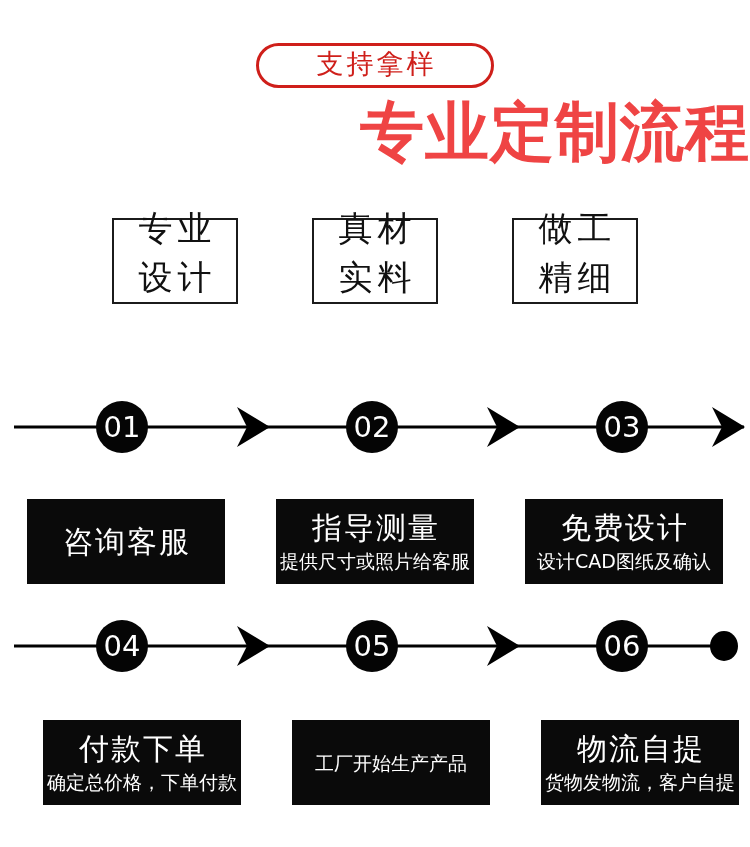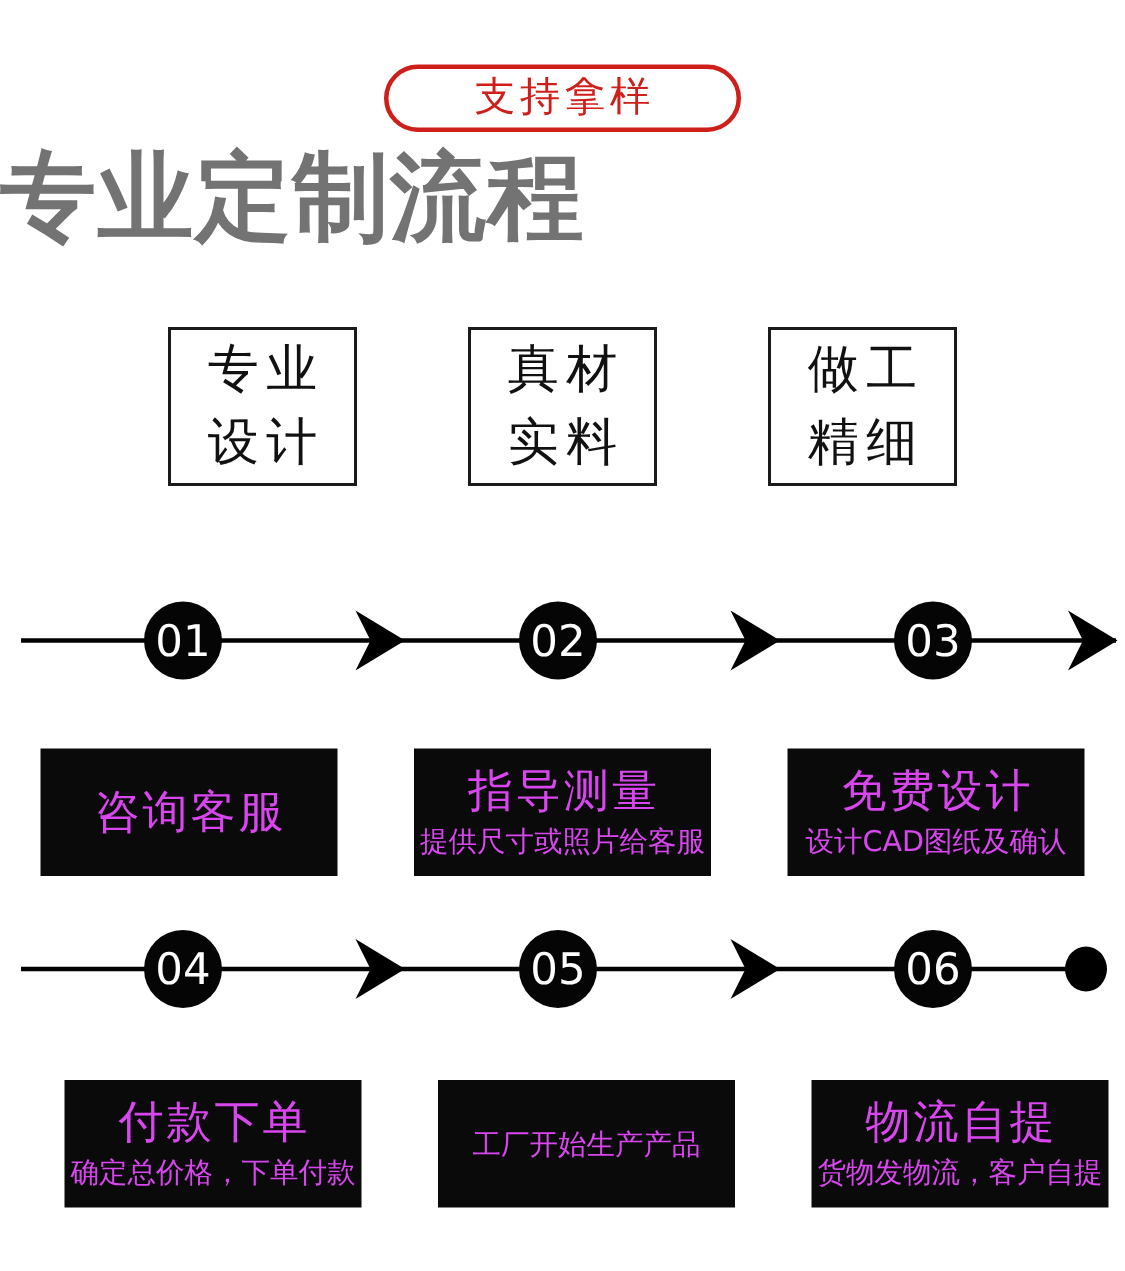--- a/index.html
+++ b/index.html
@@ -28,40 +28,40 @@
     color:var(--red);
     font-size:27px;
     letter-spacing:3px;
     text-indent:3px;
     font-weight:500;
     white-space:nowrap;
   }
   
   .page-title{
     margin-top:8px;
-    text-align:left;
+    text-align:right;
     font-size:64px;
     line-height:72px;
     font-weight:800;
-    color:#737373;
+    color:#ef4444;
     letter-spacing:1px;
     white-space:nowrap;
   }
   
   .features{
     margin-top:50px;
     display:flex;justify-content:center;gap:74px;
     height:122px;
   }
   .feature-box{
     box-sizing:border-box;
-    width:126px;height:106px;
+    width:126px;height:86px;
     border:2px solid #1b1b1b;
     display:flex;flex-direction:column;
-    align-items:center;justify-content:center;
+    align-items:center;justify-content:flex-end;
     background:#fff;
   }
   .feature-line{
     font-size:34px;line-height:49px;
     letter-spacing:5px;text-indent:5px;
     color:#111;white-space:nowrap;
   }
   
   .flow-svg{display:block;margin:0 auto;}
   .flow-svg.row1{margin-top:37px;}
@@ -74,21 +74,21 @@
   
   .labels{
     display:flex;justify-content:center;gap:51px;
   }
   .labels.row1{margin-top:22px;}
   .labels.row2{margin-top:24px;padding-left:32px;}
   .label-box{
     box-sizing:border-box;
     width:198px;height:85px;
     background:var(--ink);
-    color:#d946ef;
+    color:#ffffff;
     display:flex;flex-direction:column;
     align-items:center;justify-content:center;
   }
   .label-title{
     font-size:30px;line-height:38px;
     letter-spacing:2px;text-indent:2px;
     white-space:nowrap;
   }
   .label-desc{
     font-size:19px;line-height:25px;

